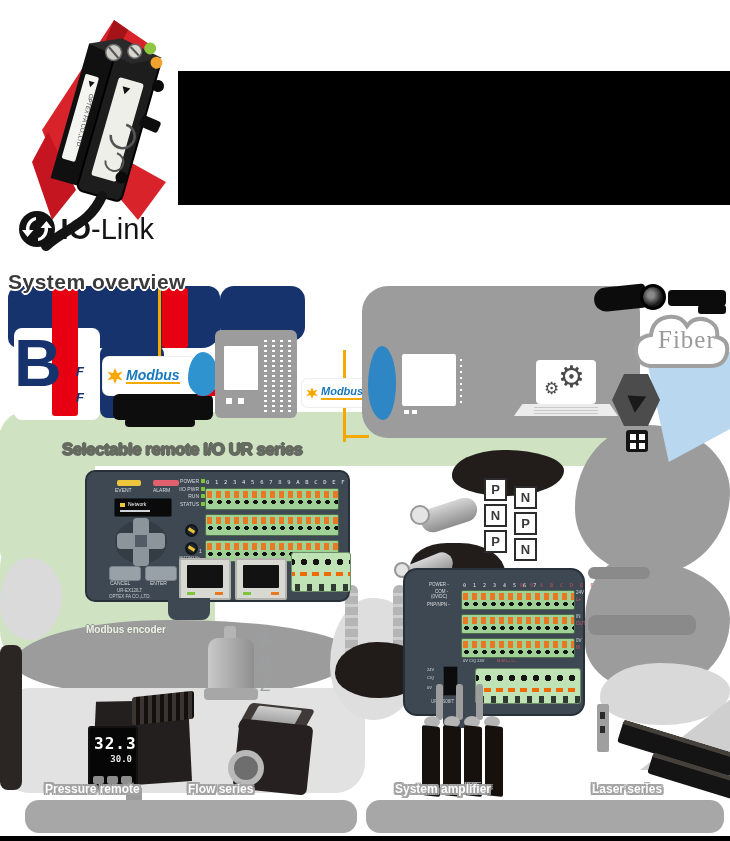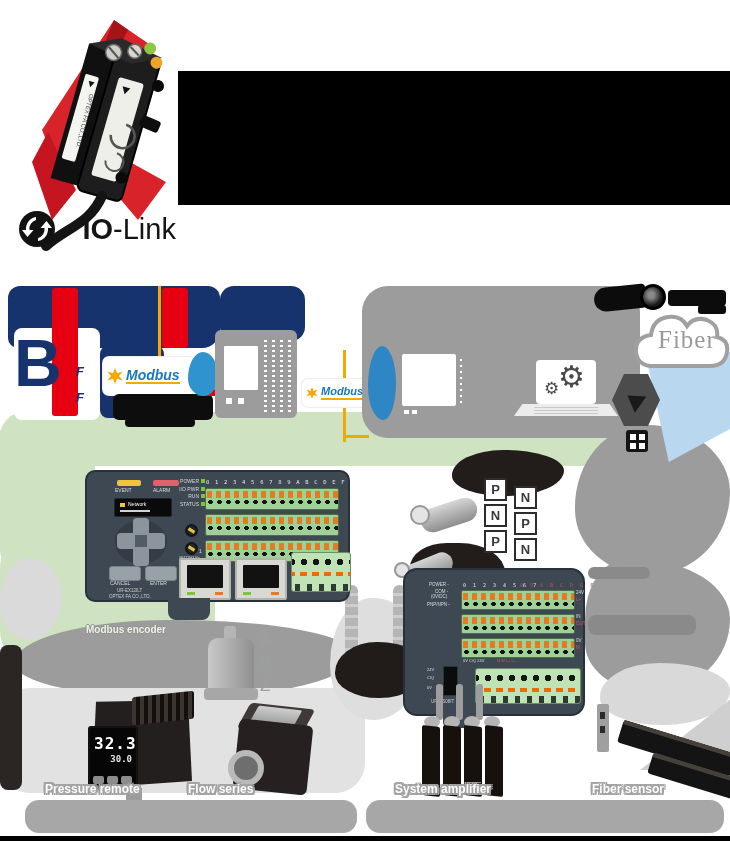--- a/index.html
+++ b/index.html
@@ -55,20 +55,21 @@
   .seg{font-family:"DejaVu Sans Mono",monospace;font-weight:bold;color:#fff;}
 </style>
 </head>
 <body>
 
 <div id="stage">
 
   <div class="greenzone" style="left:0;top:412px;width:648px;height:54px;border-radius:28px 40px 22px 34px;"></div>
   <div class="greenzone" style="left:0;top:430px;width:95px;height:140px;border-radius:0 0 40px 20px;"></div>
   <div class="greenzone" style="left:0;top:548px;width:215px;height:112px;border-radius:10px 60px 46px 20px/20px 50px 40px 30px;"></div>
+  <div class="halo2" style="left:62px;top:440px;font-size:17px;">Selectable remote I/O UR series</div>
 
   <div class="blob" style="left:15px;top:620px;width:340px;height:78px;background:#9c9c9c;"></div>
   <div class="blob" style="left:0;top:688px;width:365px;height:105px;background:#e2e2e2;border-radius:30px;"></div>
   <div class="blob" style="left:0;top:558px;width:62px;height:82px;background:#dadada;"></div>
   <div class="blob" style="left:0;top:645px;width:22px;height:145px;background:#2b2624;border-radius:8px;"></div>
   <div class="blob" style="left:330px;top:598px;width:92px;height:122px;background:#dedede;"></div>
   <div class="blob" style="left:575px;top:425px;width:155px;height:150px;background:#9c9c9c;"></div>
   <div class="blob" style="left:585px;top:560px;width:145px;height:130px;background:#9c9c9c;border-radius:30% 70% 55% 45%/50% 50% 60% 40%;"></div>
   <div class="blob" style="left:600px;top:663px;width:130px;height:62px;background:#d9d9d9;"></div>
   <div class="abs" style="left:640px;top:698px;width:92px;height:72px;background:#cfcfcf;clip-path:polygon(0 100%,100% 0,100% 100%);"></div>
@@ -316,21 +317,21 @@
     <div class="abs" style="left:597px;top:704px;width:12px;height:48px;background:#9f9f9f;border-radius:2px;"></div>
     <div class="abs" style="left:600px;top:712px;width:5px;height:7px;background:#2a2a2a;"></div>
     <div class="abs" style="left:600px;top:726px;width:5px;height:7px;background:#2a2a2a;"></div>
     <div class="abs" style="left:618px;top:736px;width:118px;height:24px;background:#141414;border-top:5px solid #45403a;border-radius:3px;transform:rotate(17deg);box-sizing:border-box;"></div>
     <div class="abs" style="left:648px;top:768px;width:112px;height:22px;background:#141414;border-top:5px solid #45403a;border-radius:3px;transform:rotate(17deg);box-sizing:border-box;"></div>
   </div>
 
   <div class="halo" style="left:45px;top:782px;font-size:12px;">Pressure remote</div>
   <div class="halo" style="left:188px;top:782px;font-size:12px;">Flow series</div>
   <div class="halo" style="left:395px;top:782px;font-size:12px;">System amplifier</div>
-  <div class="halo" style="left:592px;top:782px;font-size:12px;">Fiber sensor</div>
+  <div class="halo" style="left:592px;top:782px;font-size:12px;">Laser series</div>
   <div class="abs" style="left:25px;top:800px;width:332px;height:33px;background:#a7a7a7;border-radius:14px;"></div>
   <div class="abs" style="left:366px;top:800px;width:358px;height:33px;background:#a7a7a7;border-radius:14px;"></div>
   <div class="abs" style="left:0;top:836px;width:730px;height:5px;background:#000;"></div>
 
   <svg class="abs" style="left:18px;top:12px;" width="168" height="240" viewBox="0 0 168 240">
     <path d="M96,8 L134,34 L38,152 L24,118 Z" fill="#d8232a"></path>
     <path d="M96,8 L110,18 L52,130 L38,152 Z" fill="#a31318"></path>
     <path d="M30,120 L58,178 L34,208 L14,150 Z" fill="#c41520"></path>
     <path d="M112,150 L148,170 L120,208 L98,182 Z" fill="#d8232a"></path>
     <g transform="rotate(16 84 110)">
@@ -360,17 +361,18 @@
   <div class="abs" style="left:178px;top:71px;width:552px;height:134px;background:#000;"></div>
 
   <div class="abs" style="left:18px;top:210px;width:160px;height:40px;">
     <svg width="38" height="38" viewBox="0 0 38 38" style="vertical-align:middle;">
       <circle cx="19" cy="19" r="18" fill="#121212"></circle>
       <g fill="#fff">
         <path d="M18,7 a12,12 0 0 0 -10,13 l-4,0 5.5,7 6,-7 -4,0 a9,9 0 0 1 6.5,-10 z"></path>
         <path d="M20,31 a12,12 0 0 0 10,-13 l4,0 -5.5,-7 -6,7 4,0 a9,9 0 0 1 -6.5,10 z"></path>
       </g>
     </svg>
-    <span style="font-size:29px;font-weight:800;color:#141414;vertical-align:middle;margin-left:22px;">IO</span><span style="font-size:29px;font-weight:300;color:#141414;vertical-align:middle;">-Link</span>
-  </div>
-
+    <span style="font-size:29px;font-weight:800;color:#141414;vertical-align:middle;margin-left:0;">IO</span><span style="font-size:29px;font-weight:300;color:#141414;vertical-align:middle;">-Link</span>
+  </div>
+
+  <div class="abs h-title" style="left:8px;top:270px;z-index:5;">System overview</div>
 
 </div>
 
 </body></html>

